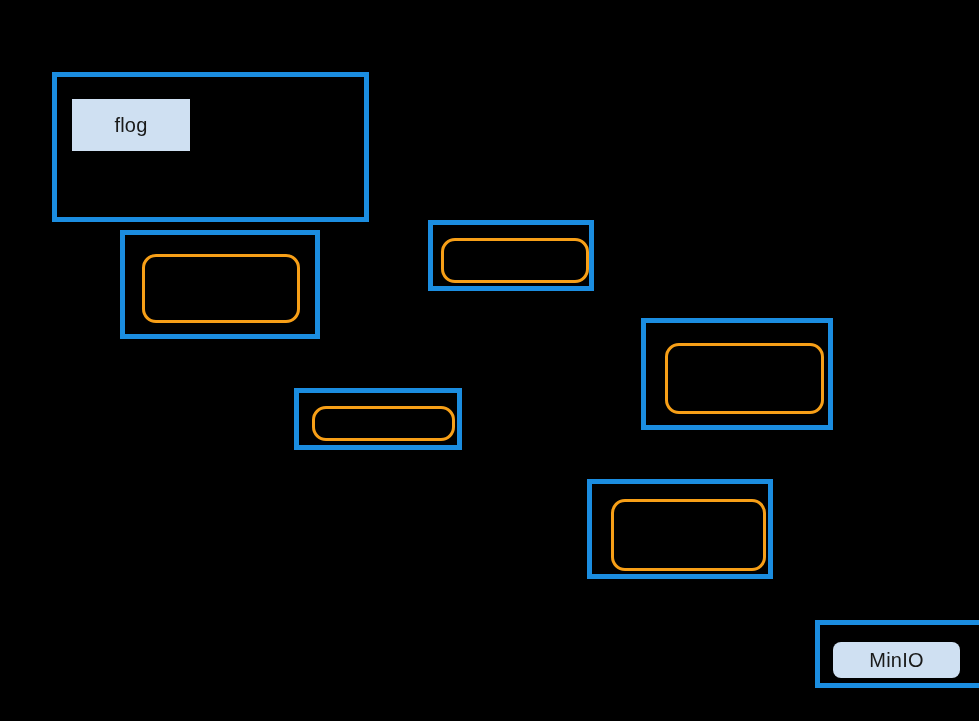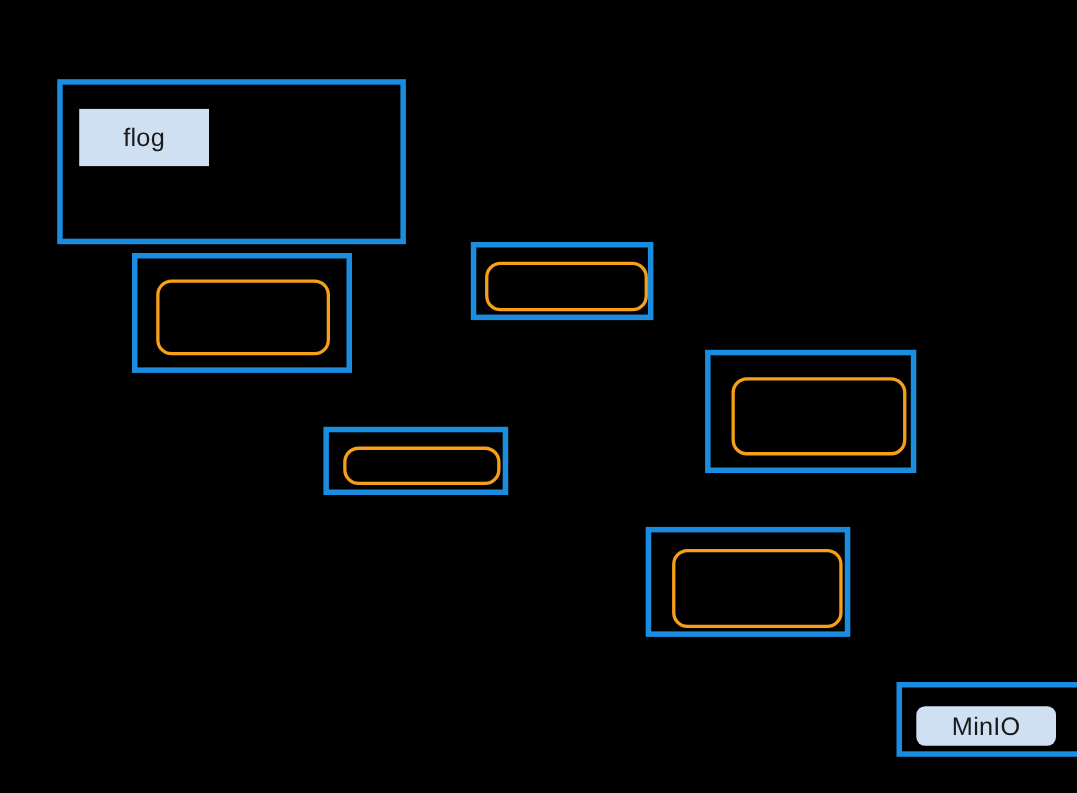--- a/index.html
+++ b/index.html
@@ -36,21 +36,21 @@
   }
   
   .node-label {
     position: absolute;
     box-sizing: border-box;
     background: #cfe0f2;
     color: #1a1a1a;
     display: flex;
     align-items: center;
     justify-content: center;
-    font-size: 23px;
+    font-size: 20px;
     line-height: 1;
     letter-spacing: 0.2px;
     white-space: nowrap;
   }
   .node-label.rounded {
     border-radius: 8px;
   }
   .node-label.square {
     border-radius: 0;
   }

